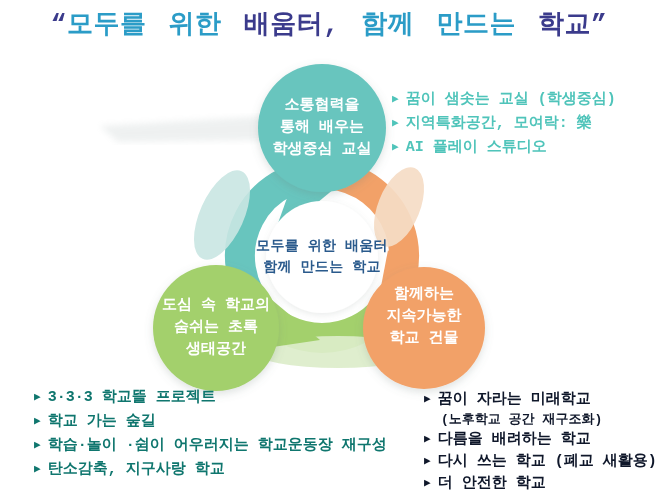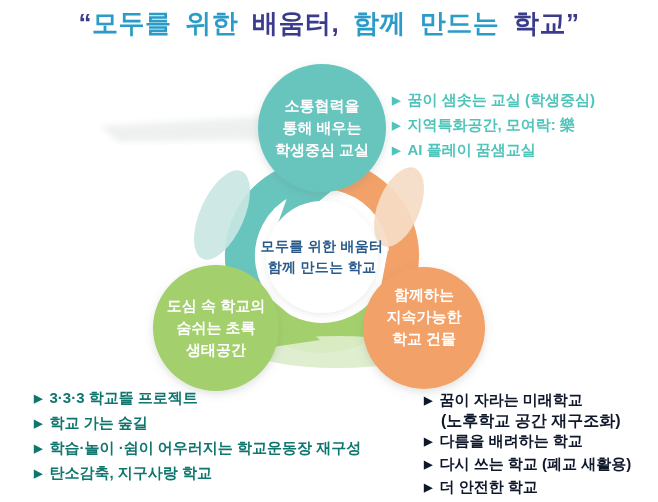--- a/index.html
+++ b/index.html
@@ -1,37 +1,37 @@
 <!DOCTYPE html>
 <html><head>
 <meta charset="utf-8">
 <style>
   html,body{margin:0;padding:0;background:#fff;}
   .page{position:relative;width:658px;height:502px;background:#ffffff;overflow:hidden;
-        font-family:Liberation Sans, sans-serif;}
+        font-family:Liberation Mono, monospace;}
   .title{position:absolute;top:6px;left:0;width:658px;margin:0;text-align:center;
          font-size:26px;font-weight:bold;letter-spacing:.5px;word-spacing:6px;}
   .t-cyan{color:#2B9CC7;}
   .t-navy{color:#3B3B8C;}
   .diagram-svg{position:absolute;top:0;left:0;}
   .bubble-text{position:absolute;text-align:center;color:#ffffff;font-weight:bold;
                font-size:15px;line-height:22px;}
   .bubble-text.top{left:242px;top:95px;width:160px;}
   .bubble-text.left{left:136px;top:295px;width:160px;}
   .bubble-text.right{left:344px;top:284px;width:160px;}
   .center-text{position:absolute;left:227px;top:236px;width:190px;text-align:center;
                font-weight:bold;font-size:14px;line-height:21px;color:#2A5A8C;letter-spacing:.3px;}
   .list{position:absolute;font-weight:bold;font-size:15px;}
   .list .li{white-space:nowrap;line-height:23px;}
   .bullet{font-size:11px;margin-right:7px;display:inline-block;transform:translateY(-1px);}
   .list.top-right{left:392px;top:88px;color:#4FC4BA;}
   .list.bottom-left{left:34px;top:386px;color:#0f766e;}
   .list.bottom-right{left:424px;top:389px;color:#0f172a;}
   .list.bottom-right .li{line-height:22px;}
-  .list .sub{white-space:nowrap;font-size:16px;line-height:18px;padding-left:17px;}
+  .list .sub{white-space:nowrap;font-size:13px;line-height:18px;padding-left:17px;}
 </style>
 </head>
 <body>
 
 <div class="page">
 
   <h1 class="title"><span class="t-navy">“</span><span class="t-cyan">모두를 위한 </span><span class="t-navy">배움터, </span><span class="t-cyan">함께 만드는 </span><span class="t-navy">학교</span><span class="t-navy">”</span></h1>
 
   <svg class="diagram-svg" width="658" height="502" viewBox="0 0 658 502">
     <defs>
@@ -85,21 +85,21 @@
   </div>
 
   <div class="center-text">
     <div>모두를 위한 배움터</div>
     <div>함께 만드는 학교</div>
   </div>
 
   <div class="list top-right">
     <div class="li"><span class="bullet">▶</span><span>꿈이 샘솟는 교실 (학생중심)</span></div>
     <div class="li"><span class="bullet">▶</span><span>지역특화공간, 모여락: 樂</span></div>
-    <div class="li"><span class="bullet">▶</span><span>AI 플레이 꿈샘교실</span></div>
+    <div class="li"><span class="bullet">▶</span><span>AI 플레이 스튜디오</span></div>
   </div>
 
   <div class="list bottom-left">
     <div class="li"><span class="bullet">▶</span><span>3·3·3 학교뜰 프로젝트</span></div>
     <div class="li"><span class="bullet">▶</span><span>학교 가는 숲길</span></div>
     <div class="li"><span class="bullet">▶</span><span>학습·놀이 ·쉼이 어우러지는 학교운동장 재구성</span></div>
     <div class="li"><span class="bullet">▶</span><span>탄소감축, 지구사랑 학교</span></div>
   </div>
 
   <div class="list bottom-right">

